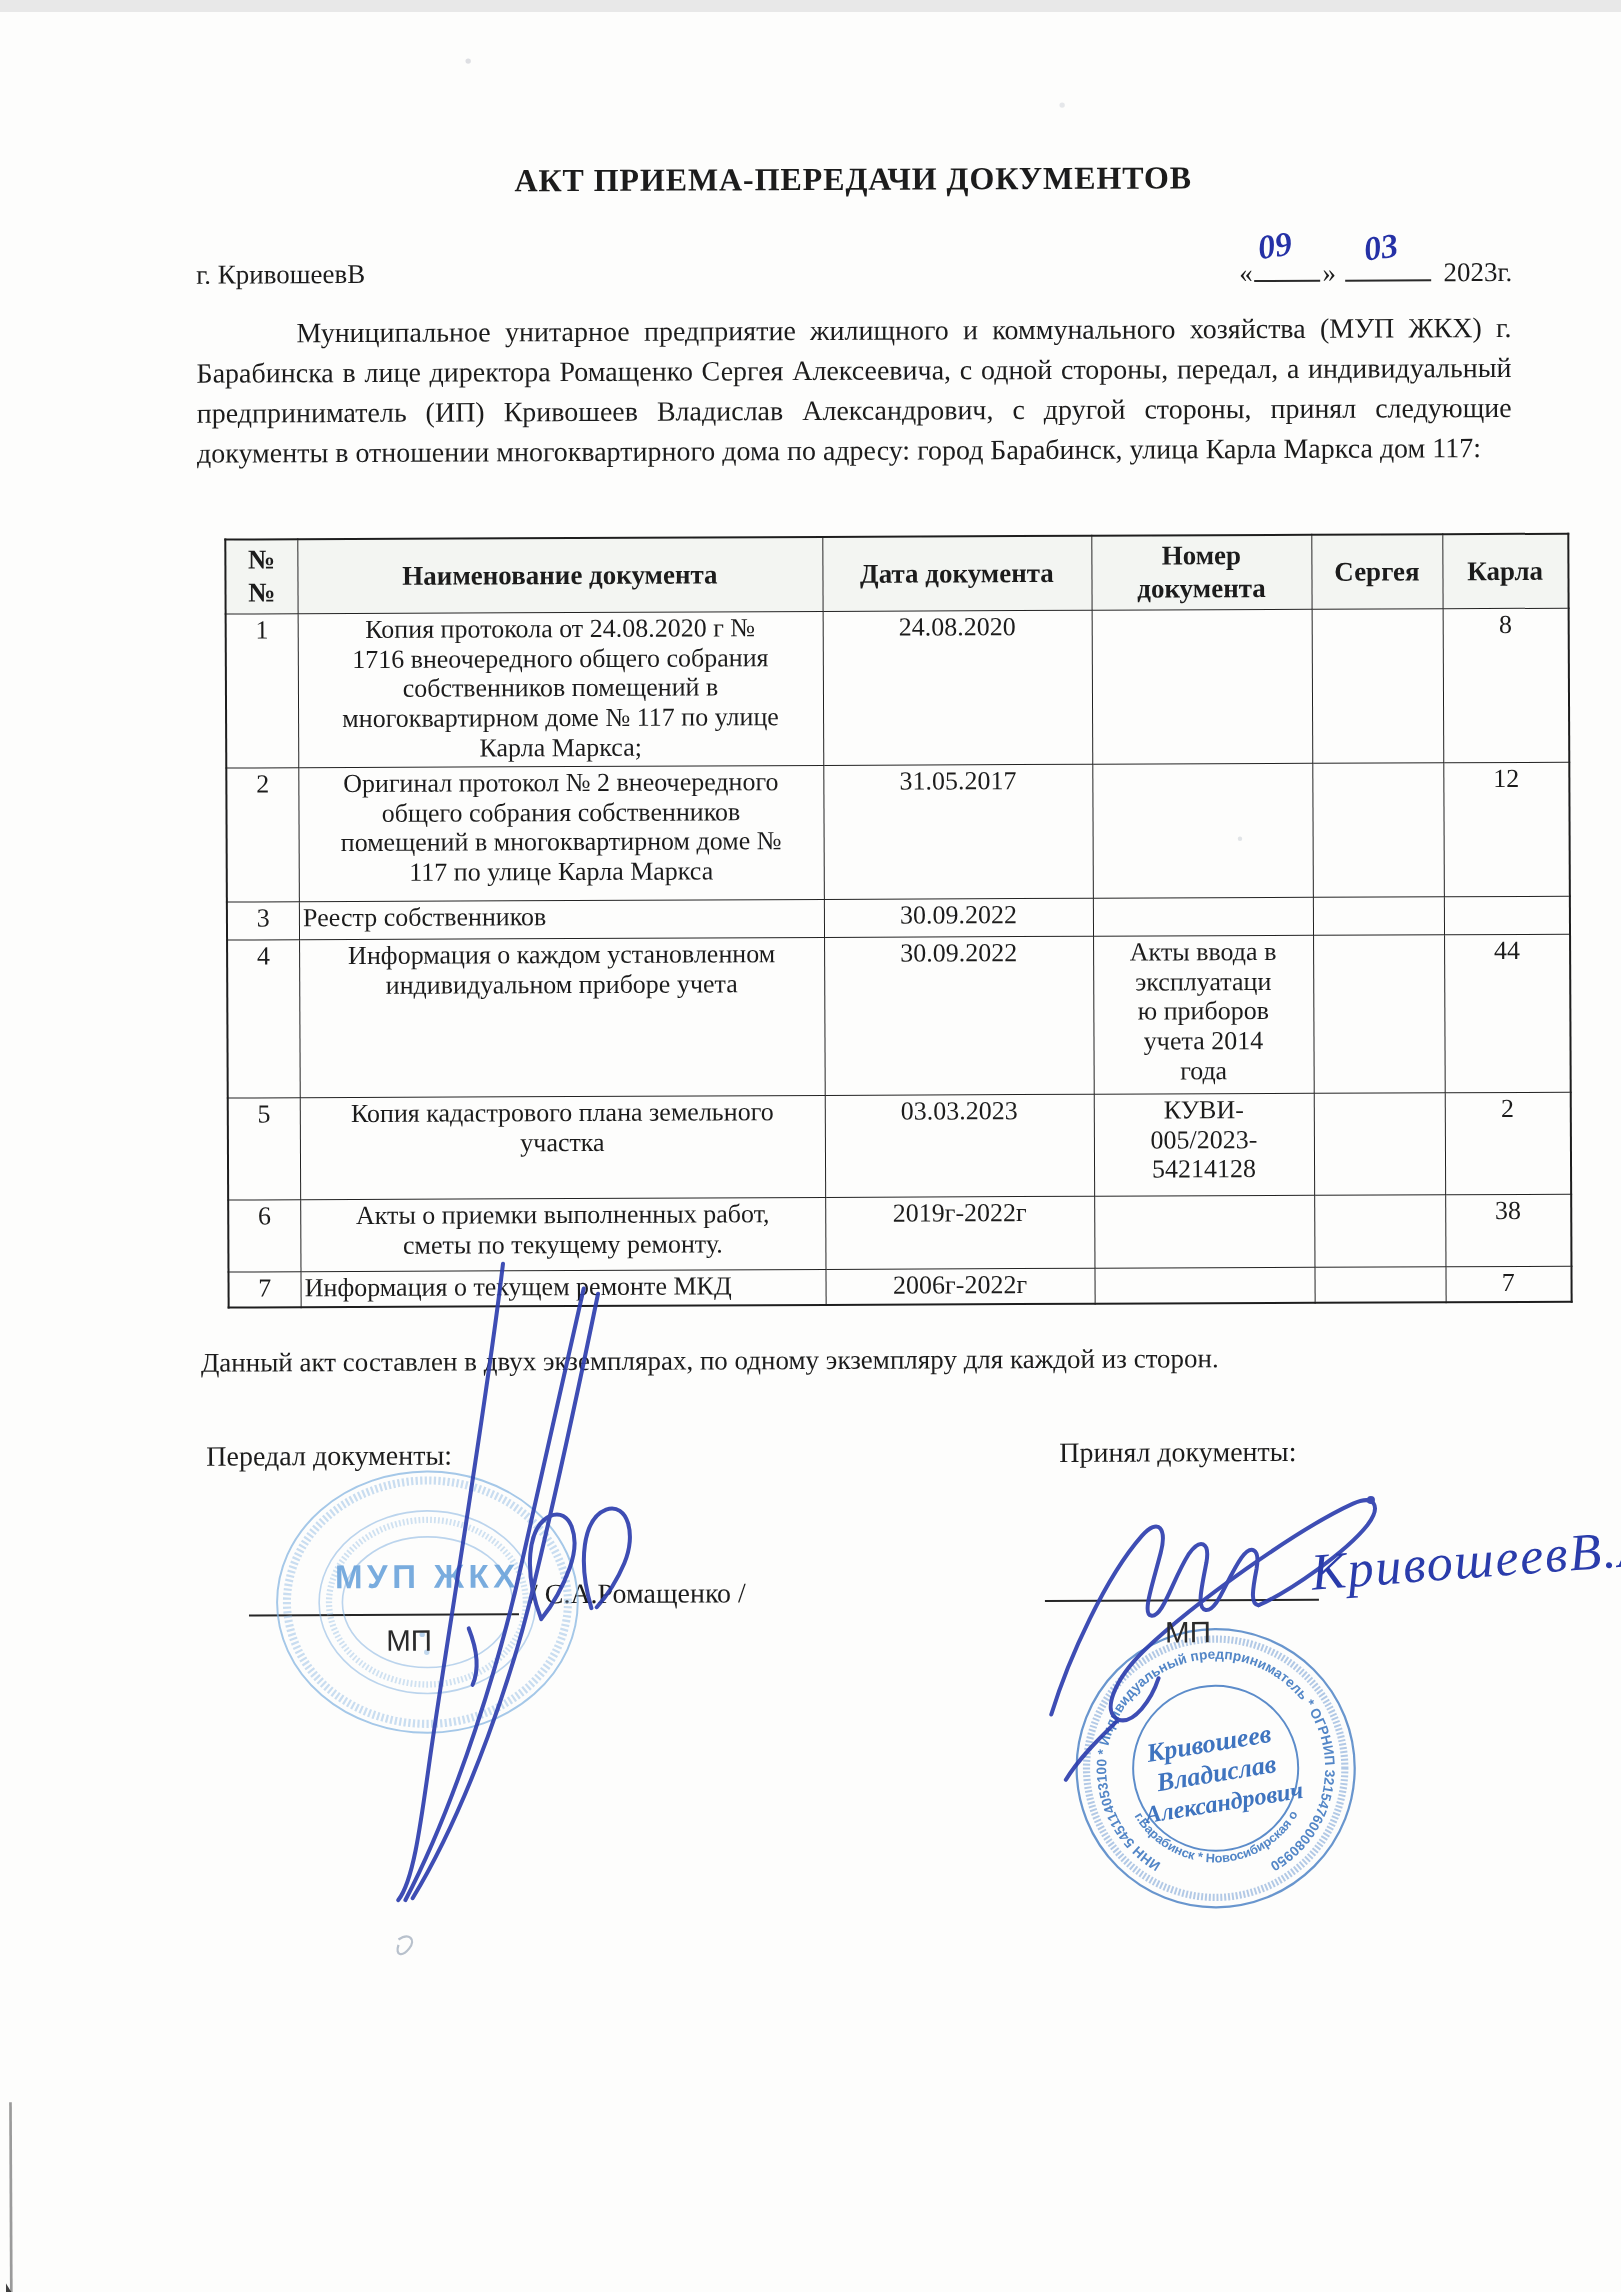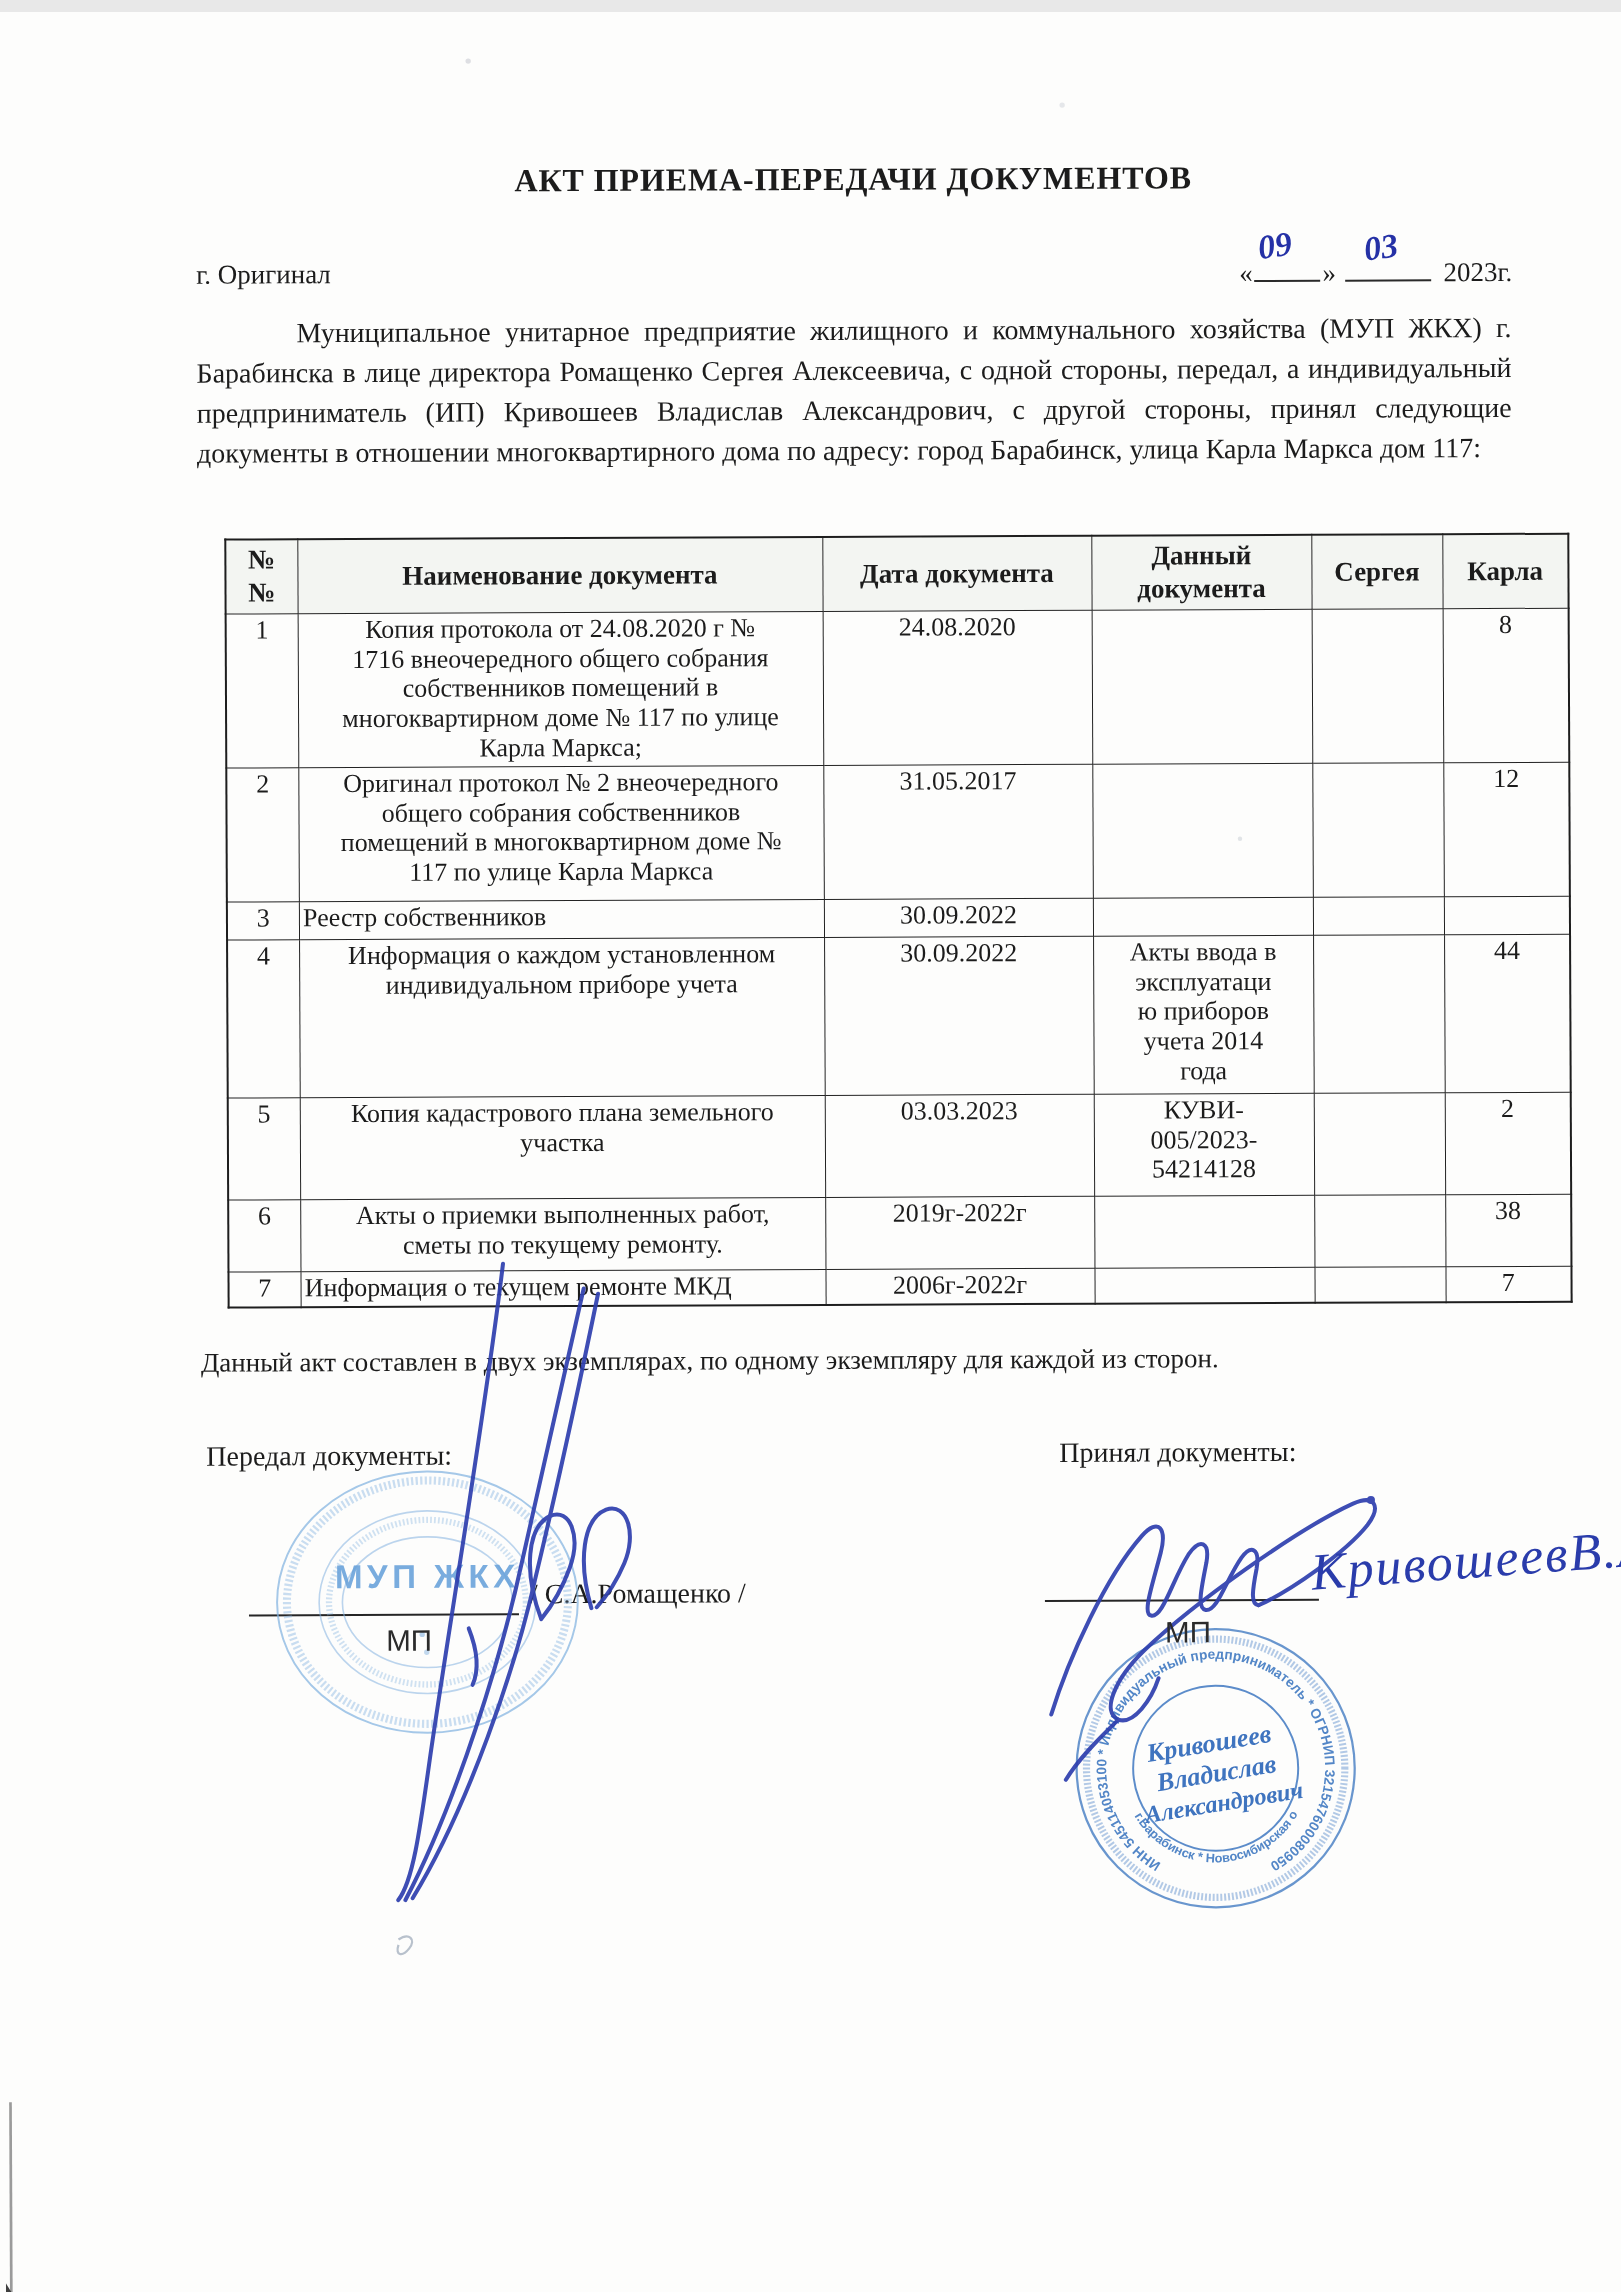--- a/index.html
+++ b/index.html
@@ -58,21 +58,21 @@
   .overlay{position:absolute;left:0;top:0;z-index:4;pointer-events:none;}
 </style>
 </head>
 <body>
 
 <div class="page">
  <div class="tilt">
 
   <div class="abs doc-title">АКТ ПРИЕМА-ПЕРЕДАЧИ ДОКУМЕНТОВ</div>
 
-  <div class="abs city">г. Оригинал</div>
+  <div class="abs city">г. КривошеевВ</div>
 
   <div class="abs dateline">
     <span>«</span>
         <span class="blank blank-day">
           <span class="hand hand-day">09</span>
         </span>
         <span>»</span>
         <span class="blank blank-month">
           <span class="hand hand-month">03</span>
         </span>
@@ -90,21 +90,21 @@
         <col style="width:220px">
             <col style="width:131px">
             <col style="width:126px">
       </colgroup>
       <thead>
         <tr>
           <th>№
 №</th>
           <th>Наименование документа</th>
           <th>Дата документа</th>
-          <th>Данный
+          <th>Номер
 документа</th>
           <th>Сергея</th>
           <th>Карла</th>
         </tr>
       </thead>
       <tbody>
         <tr>
           <td class="c">1</td>
           <td class="c pre">Копия протокола от 24.08.2020 г №
 1716 внеочередного общего собрания

